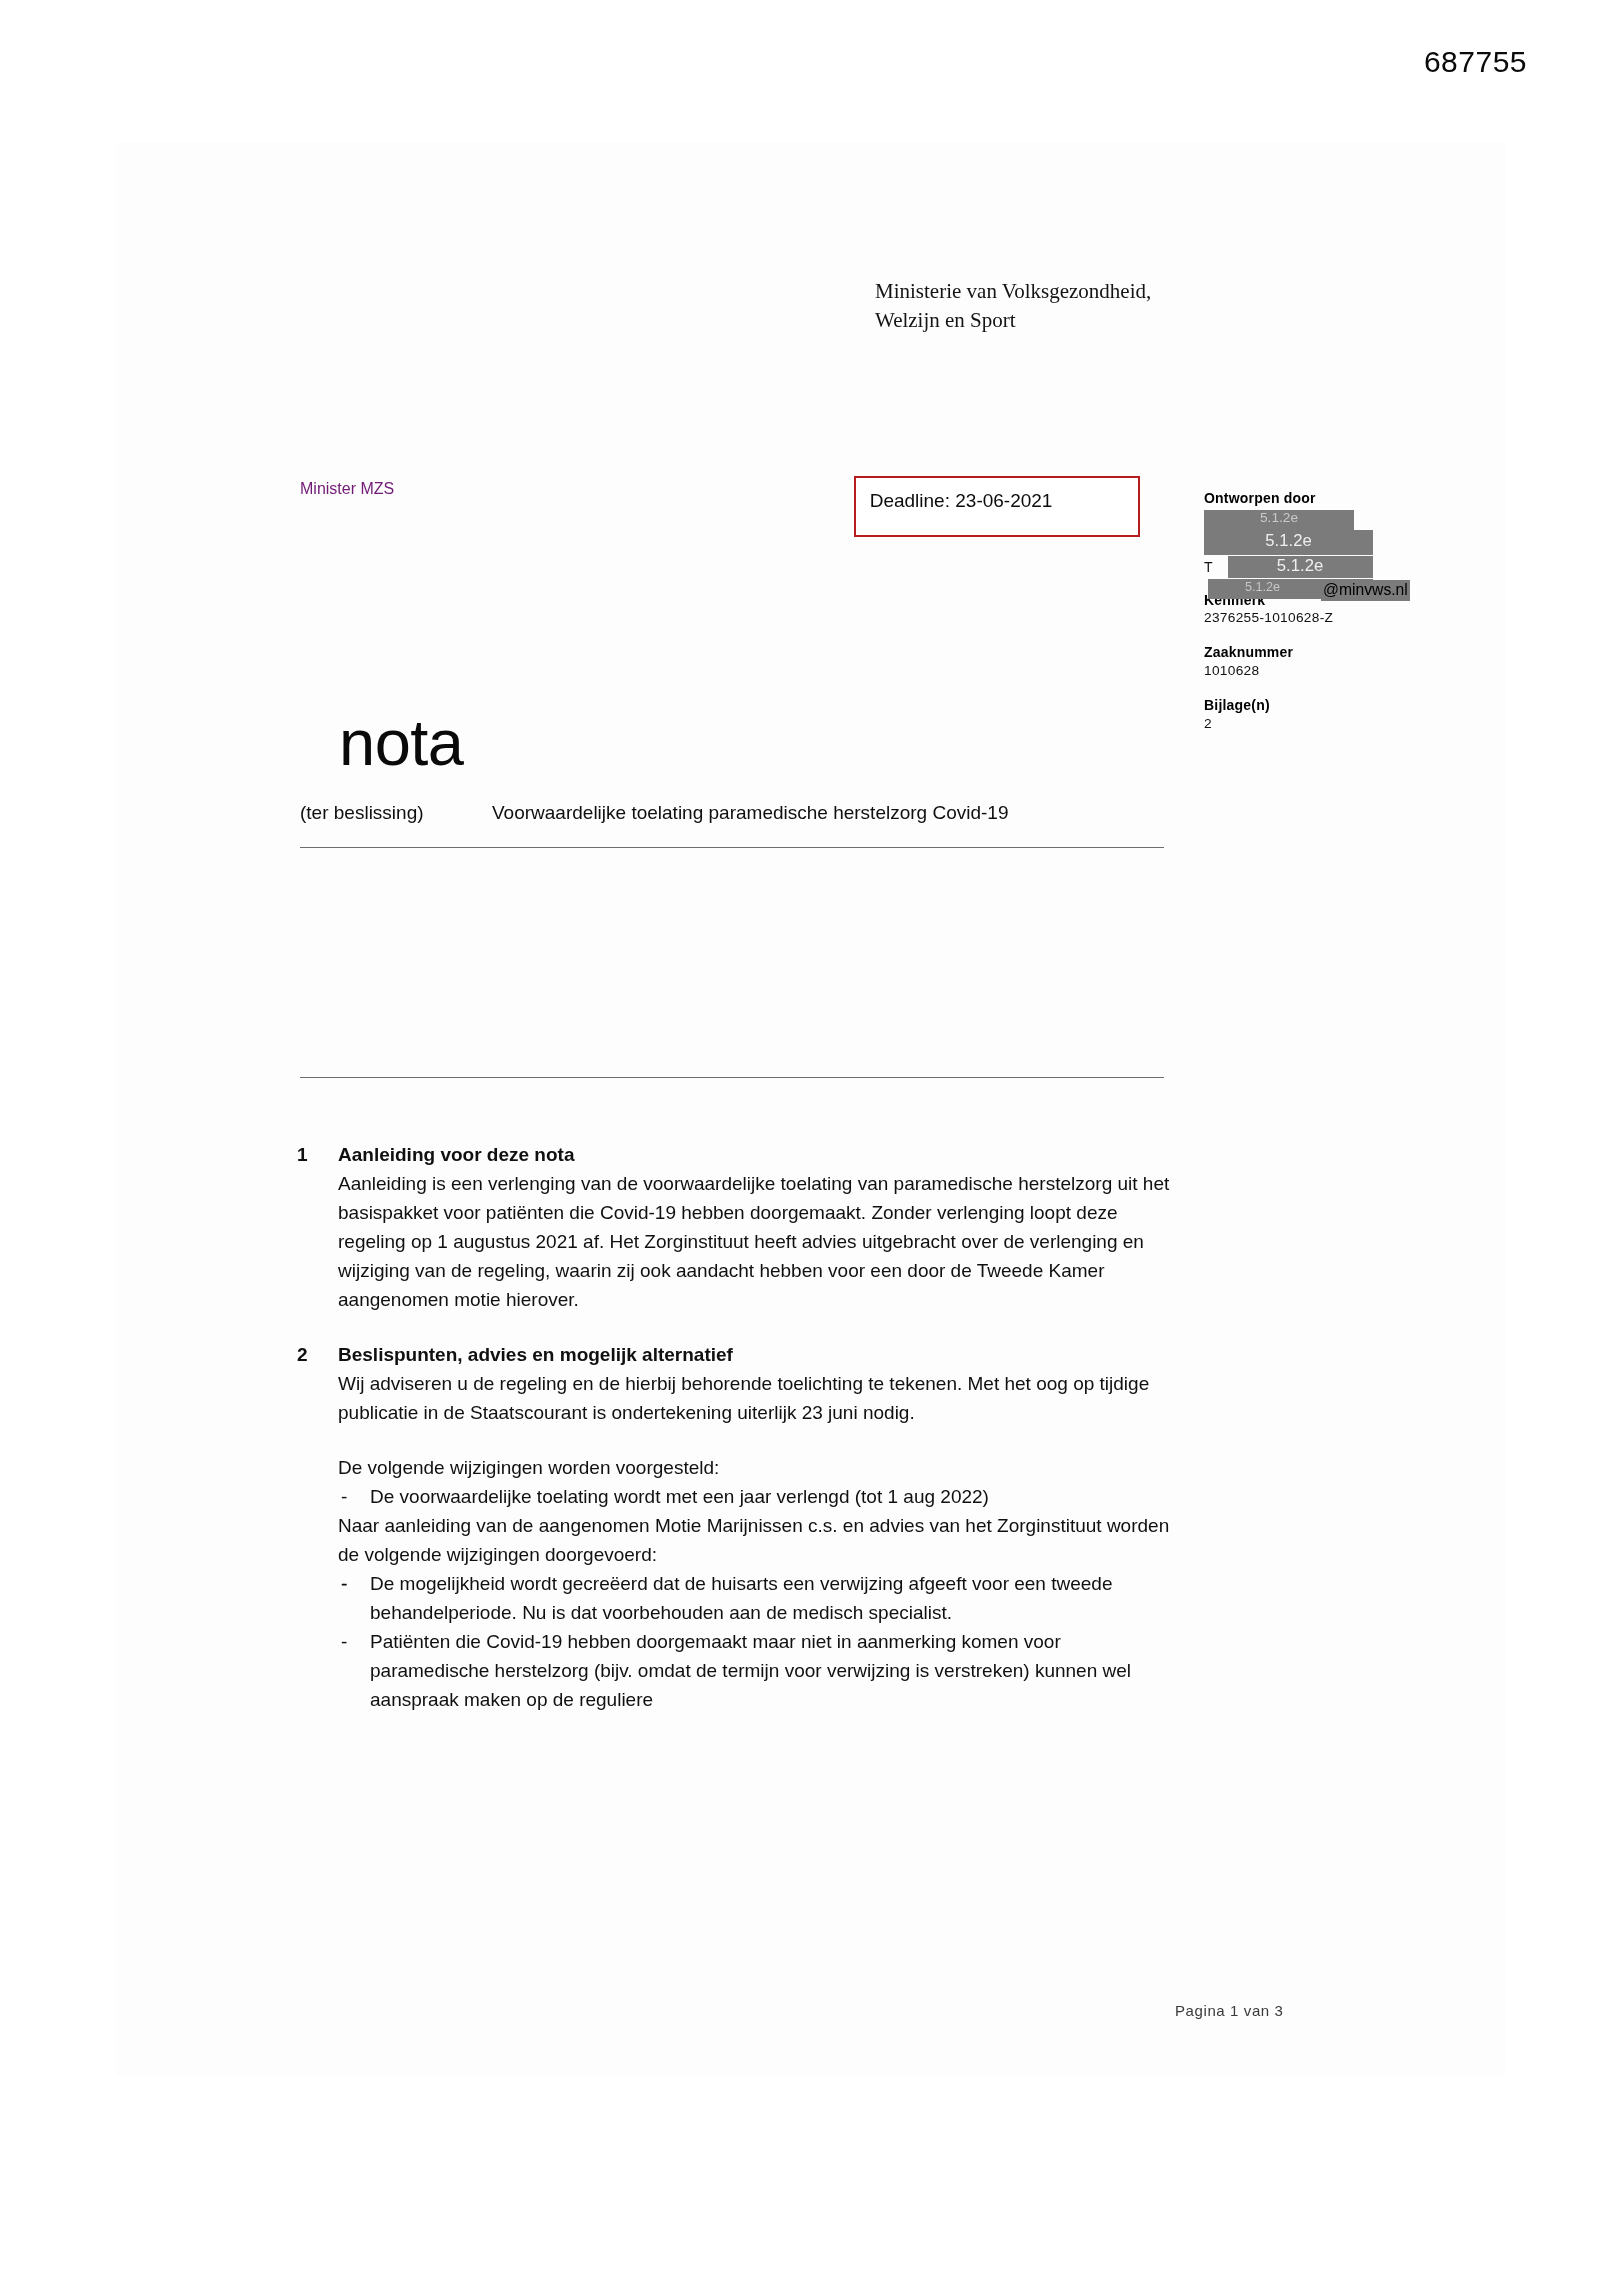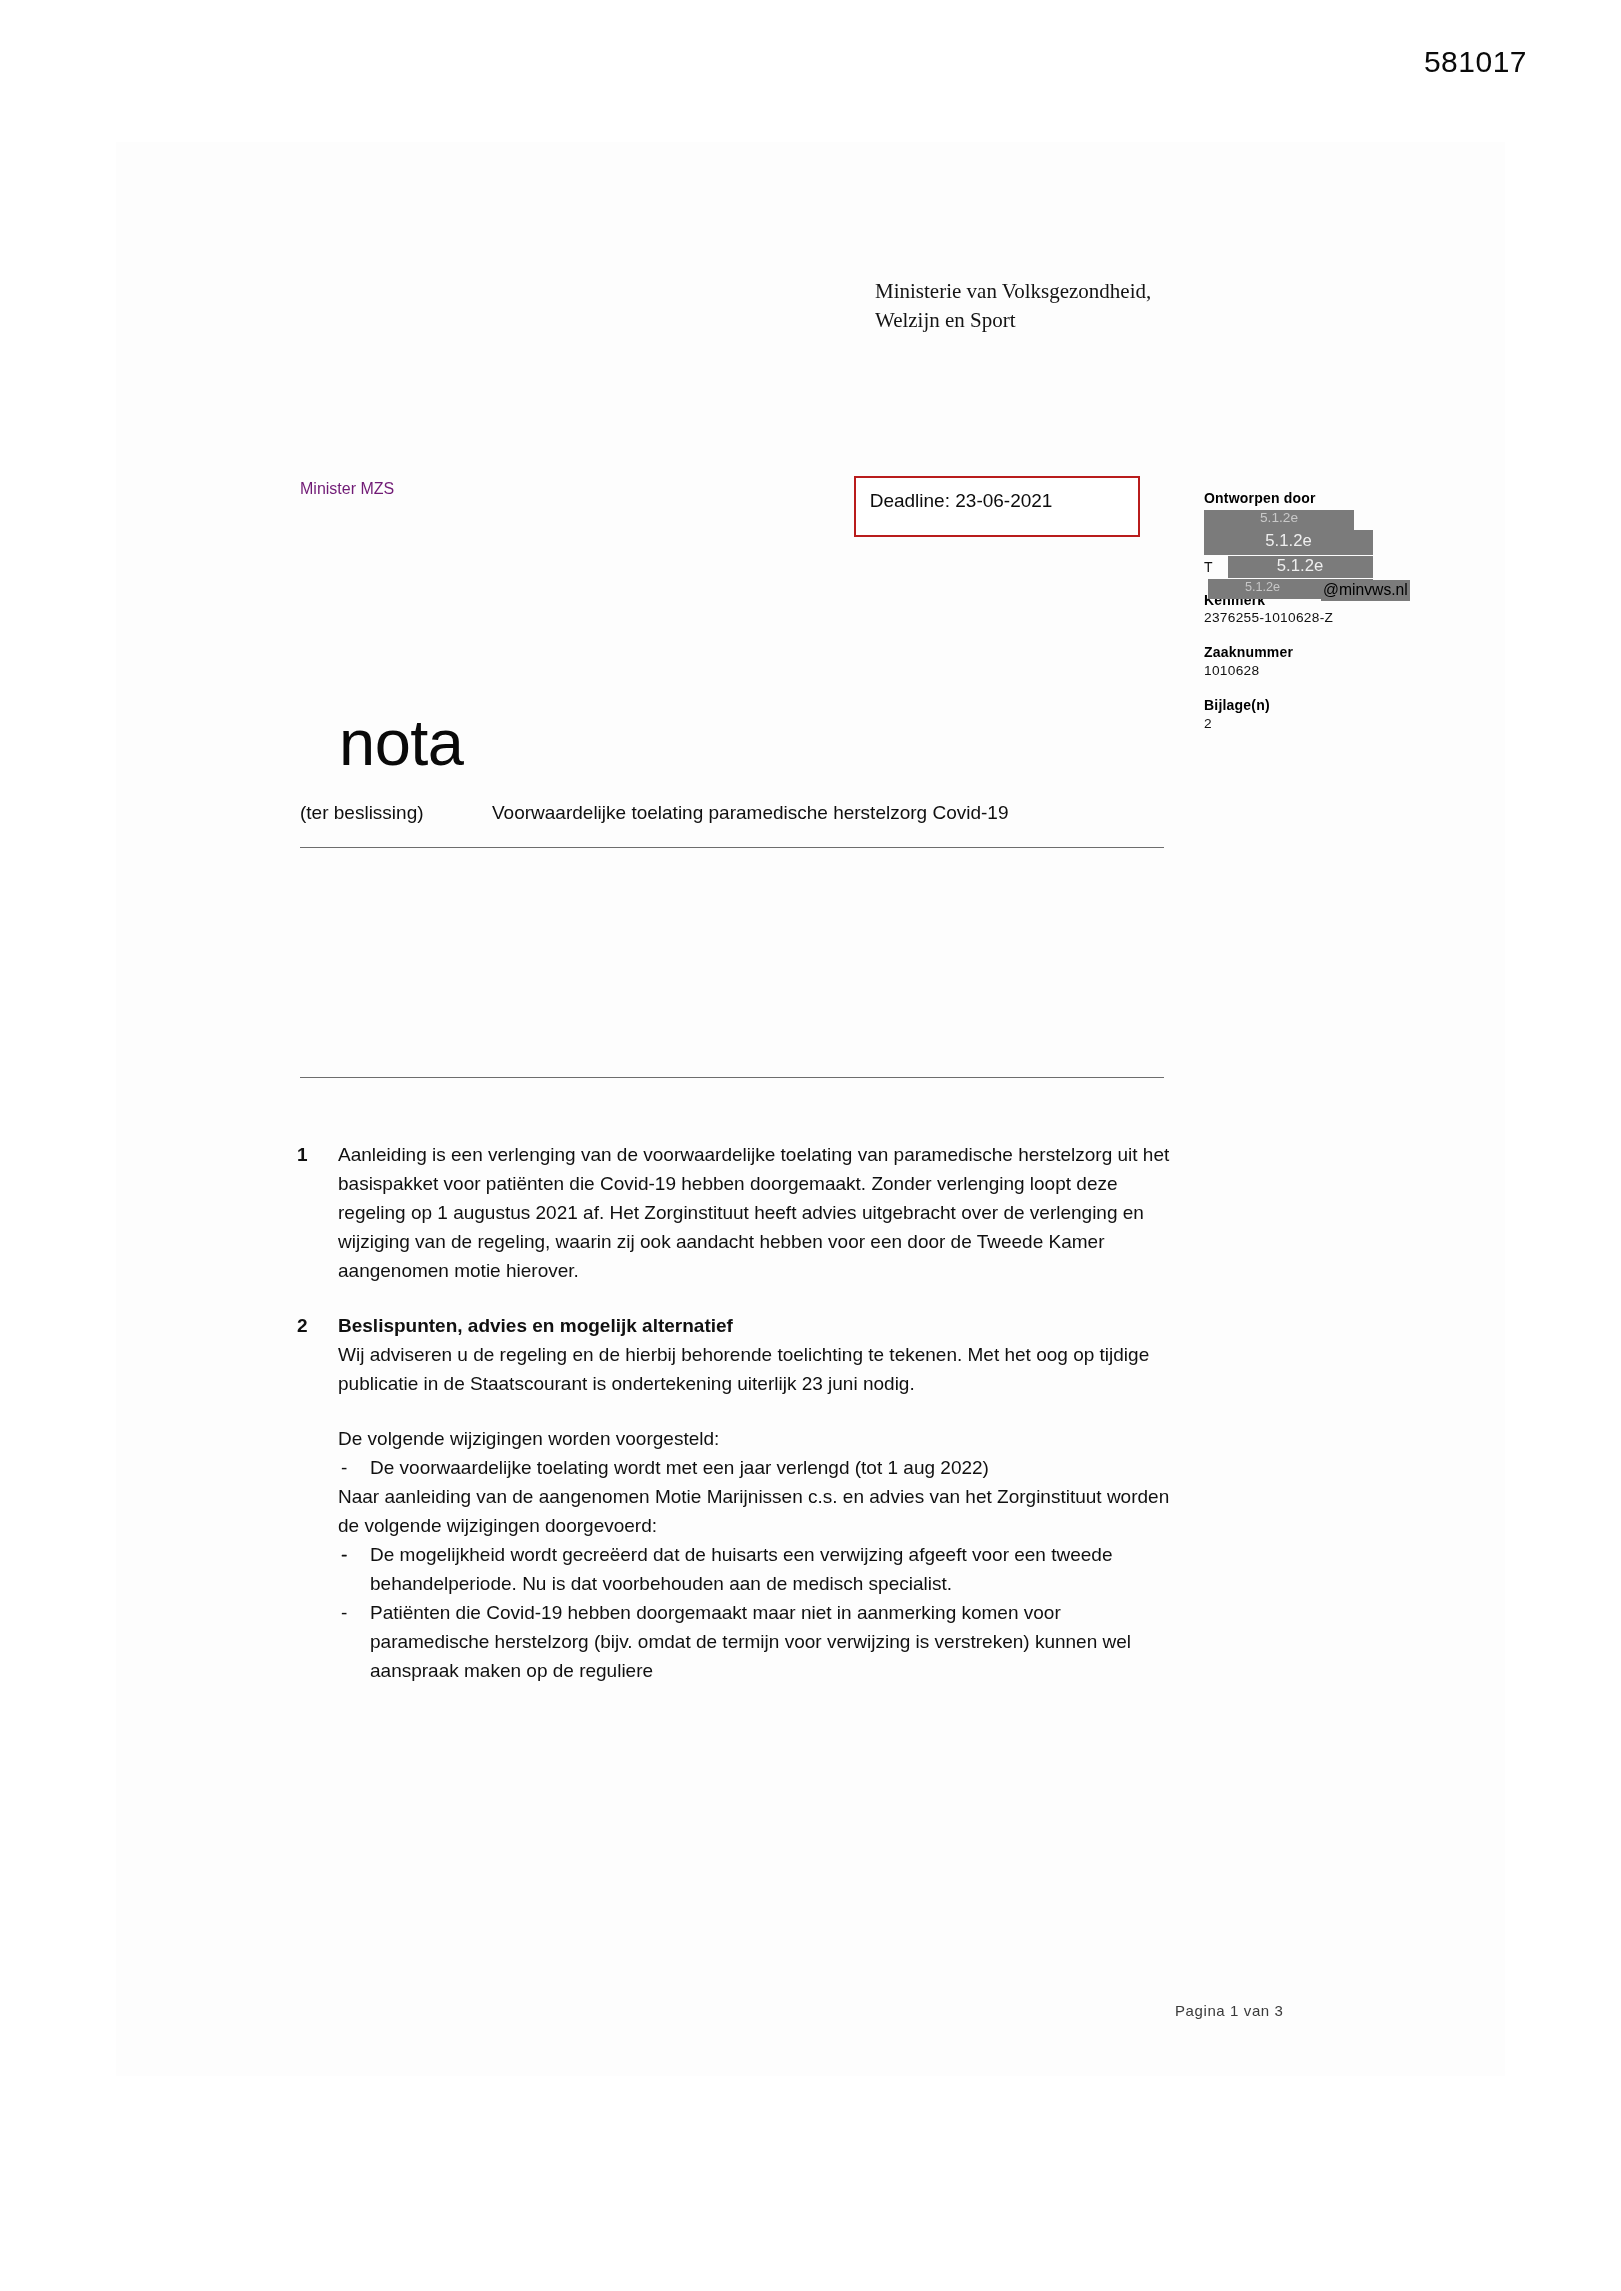--- a/index.html
+++ b/index.html
@@ -244,21 +244,21 @@
     top: 1970px;
     font-size: 15px;
     color: #3a3a3a;
     letter-spacing: 0.6px;
     margin-top: 32px;
   }
 </style>
 </head>
 <body>
 
-<div id="doc-number">581017</div>
+<div id="doc-number">687755</div>
 
 <div id="scan-sheet"></div>
 
 <div id="ministry-header">Ministerie van Volksgezondheid,
 Welzijn en Sport</div>
 
 <div id="addressee">Minister MZS</div>
 
 <div id="deadline-box">
   <span id="deadline-text">Deadline: 23-06-2021</span>
@@ -296,20 +296,21 @@
   <span id="subtitle-kind">(ter beslissing)</span><span>Voorwaardelijke toelating paramedische herstelzorg Covid-19</span>
 </div>
 
 <div class="hrule" id="rule-title"></div>
 <div class="hrule" id="rule-body"></div>
 
 <div id="body-content">
 
   <div class="section">
     <div class="section-num">1</div>
+    <div class="section-head">Aanleiding voor deze nota</div>
     <div class="section-body">Aanleiding is een verlenging van de voorwaardelijke toelating van paramedische herstelzorg uit het basispakket voor patiënten die Covid-19 hebben doorgemaakt. Zonder verlenging loopt deze regeling op 1 augustus 2021 af. Het Zorginstituut heeft advies uitgebracht over de verlenging en wijziging van de regeling, waarin zij ook aandacht hebben voor een door de Tweede Kamer aangenomen motie hierover.</div>
   </div>
 
   <div class="section">
     <div class="section-num">2</div>
     <div class="section-head">Beslispunten, advies en mogelijk alternatief</div>
     <div class="section-body">
       <div class="para">Wij adviseren u de regeling en de hierbij behorende toelichting te tekenen. Met het oog op tijdige publicatie in de Staatscourant is ondertekening uiterlijk 23 juni nodig.</div>
       <div class="para">De volgende wijzigingen worden voorgesteld:</div>
 

